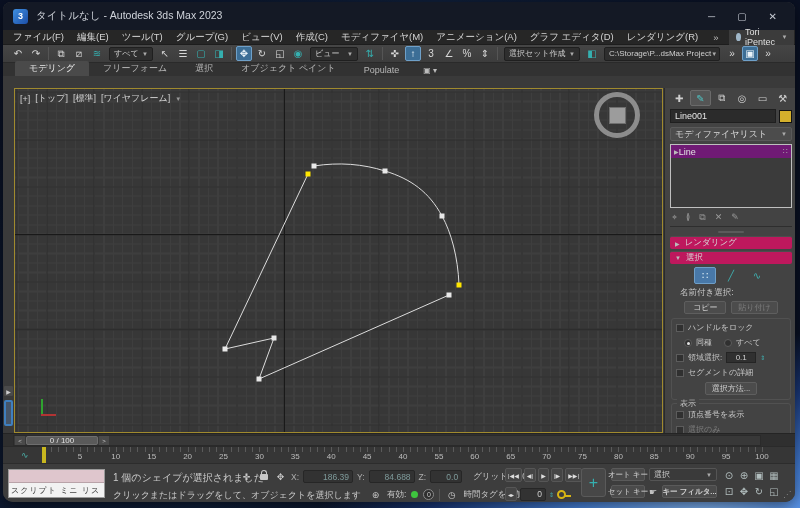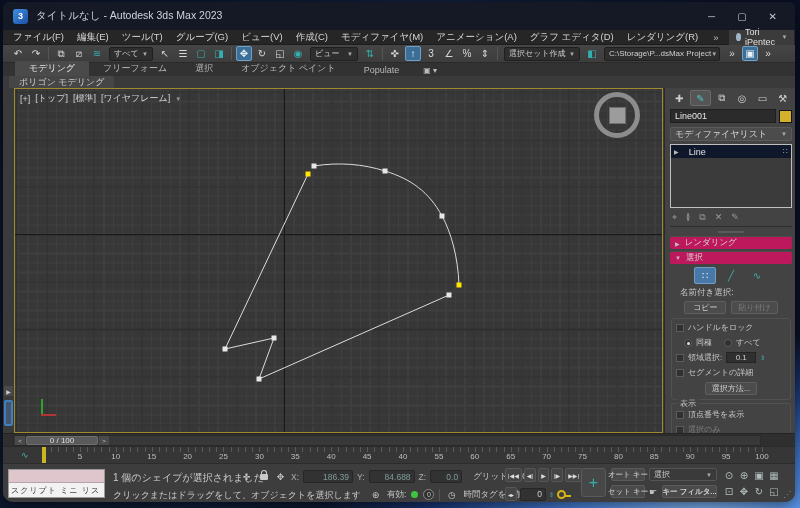--- a/index.html
+++ b/index.html
@@ -80,21 +80,21 @@
     border-left:1px solid #2a2a2a; padding:2px 3px 0 5px; overflow:hidden; }
   .cp-tabs { display:flex; gap:2px; height:16px; margin-bottom:2px; }
   .cp-tab { flex:1; display:flex; align-items:center; justify-content:center; font-size:10px; color:#cfcfcf; border-radius:2px; }
   .cp-tab.active { background:#555; color:#4fc0c0; border:1px solid #6a6a6a; }
   .cp-name-row { display:flex; gap:3px; align-items:center; height:16px; margin-bottom:3px; }
   .cp-name { flex:1; height:14px; background:#2b2b2b; border:1px solid #1f1f1f; color:#e6e6e6; font-size:9px; padding:0 4px; display:flex; align-items:center; }
   .cp-swatch { width:13px; height:13px; background:#d4b02c; border:1px solid #141414; }
   .cp-combo { height:14px; background:#4c4c4c; border:1px solid #5a5a5a; border-radius:2px; display:flex;
     align-items:center; justify-content:space-between; font-size:9px; color:#dcdcdc; padding:0 4px; margin-bottom:3px; }
   .cp-stack { height:64px; background:#3b3b3b; border:1px solid #bfbfbf; margin-bottom:3px; }
-  .cp-stack-row { height:13px; background:#0f172a; display:flex; align-items:center; font-size:9px; color:#e2e2e2; padding:0 3px; gap:10px; }
+  .cp-stack-row { height:13px; background:#701a75; display:flex; align-items:center; font-size:9px; color:#e2e2e2; padding:0 3px; gap:0; }
   .cp-stack-row .arrow { font-size:6px; color:#bbb; }
   .cp-stack-row .right-ic { margin-left:auto; color:#a8a8a8; font-size:8px; }
   .cp-stack-tools { display:flex; gap:9px; justify-content:flex-start; padding:1px 2px 3px; border-bottom:1px solid #2e2e2e; margin-bottom:2px; }
   .cp-stack-tools span { font-size:9px; color:#9a9a9a; }
   .cp-splitter { height:5px; display:flex; align-items:center; justify-content:center; margin-bottom:2px; }
   .cp-splitter i { width:26px; height:2px; background:#5a5a5a; border-radius:1px; }
   .rollout { height:13px; background:#be185d; border-top:1px solid #4d4d4d; border-radius:2px; display:flex;
     align-items:center; font-size:8.5px; color:#d6d6d6; padding:0 5px; gap:5px; margin-bottom:2px; }
   .rollout .tri { font-size:6px; color:#bbb; }
   .subobj-row { display:flex; justify-content:center; gap:4px; margin:3px 0 3px; }
@@ -255,23 +255,20 @@
     </div>
 
   <div class="ribbon-tabs" id="ribbon-tabs">
       <span class="ribbon-tab active">モデリング</span>
       <span class="ribbon-tab">フリーフォーム</span>
       <span class="ribbon-tab">選択</span>
       <span class="ribbon-tab">オブジェクト ペイント</span>
       <span class="ribbon-tab">Populate</span>
       <span class="ribbon-more">▣ ▾</span>
     </div>
-  <div class="ribbon-sub">
-    <span class="ribbon-subtab">ポリゴン モデリング</span>
-  </div>
 
   <div class="main">
     <div class="left-strip">
       <div class="expand-btn">▶</div>
       <div class="layout-tab"></div>
     </div>
 
     <div class="viewport">
       <div class="vp-axis-h"></div>
       <div class="vp-axis-v"></div>

